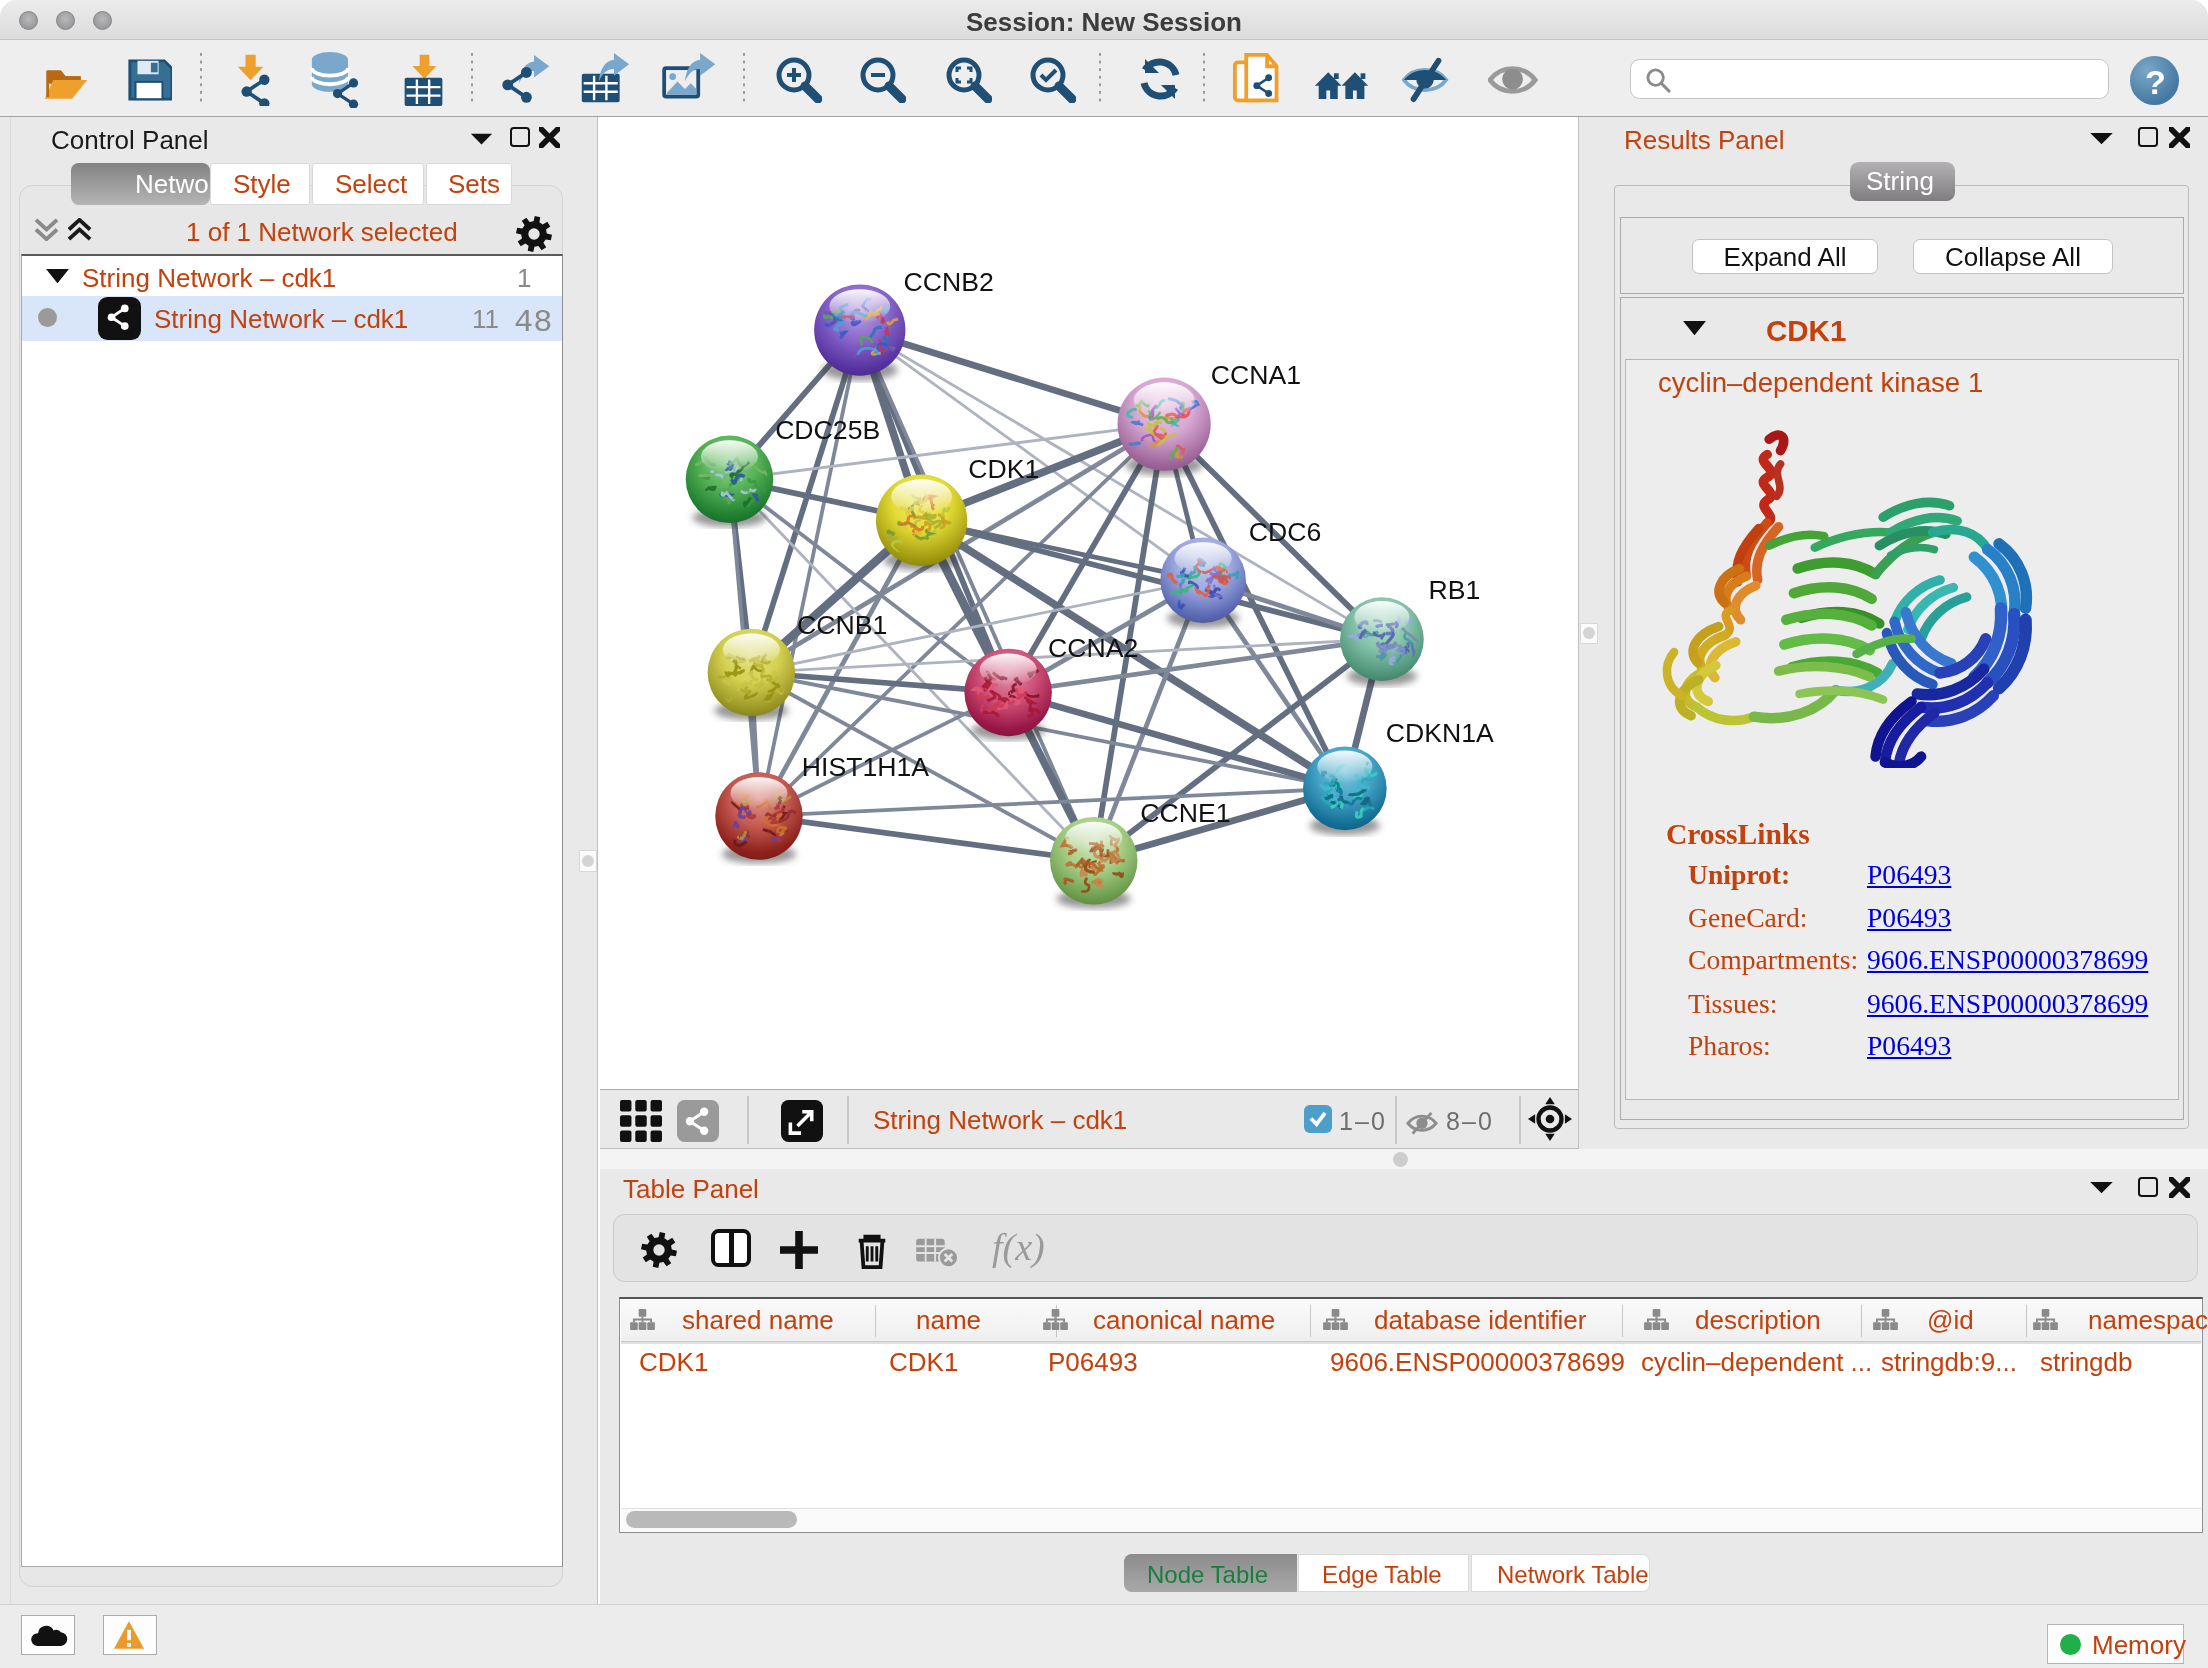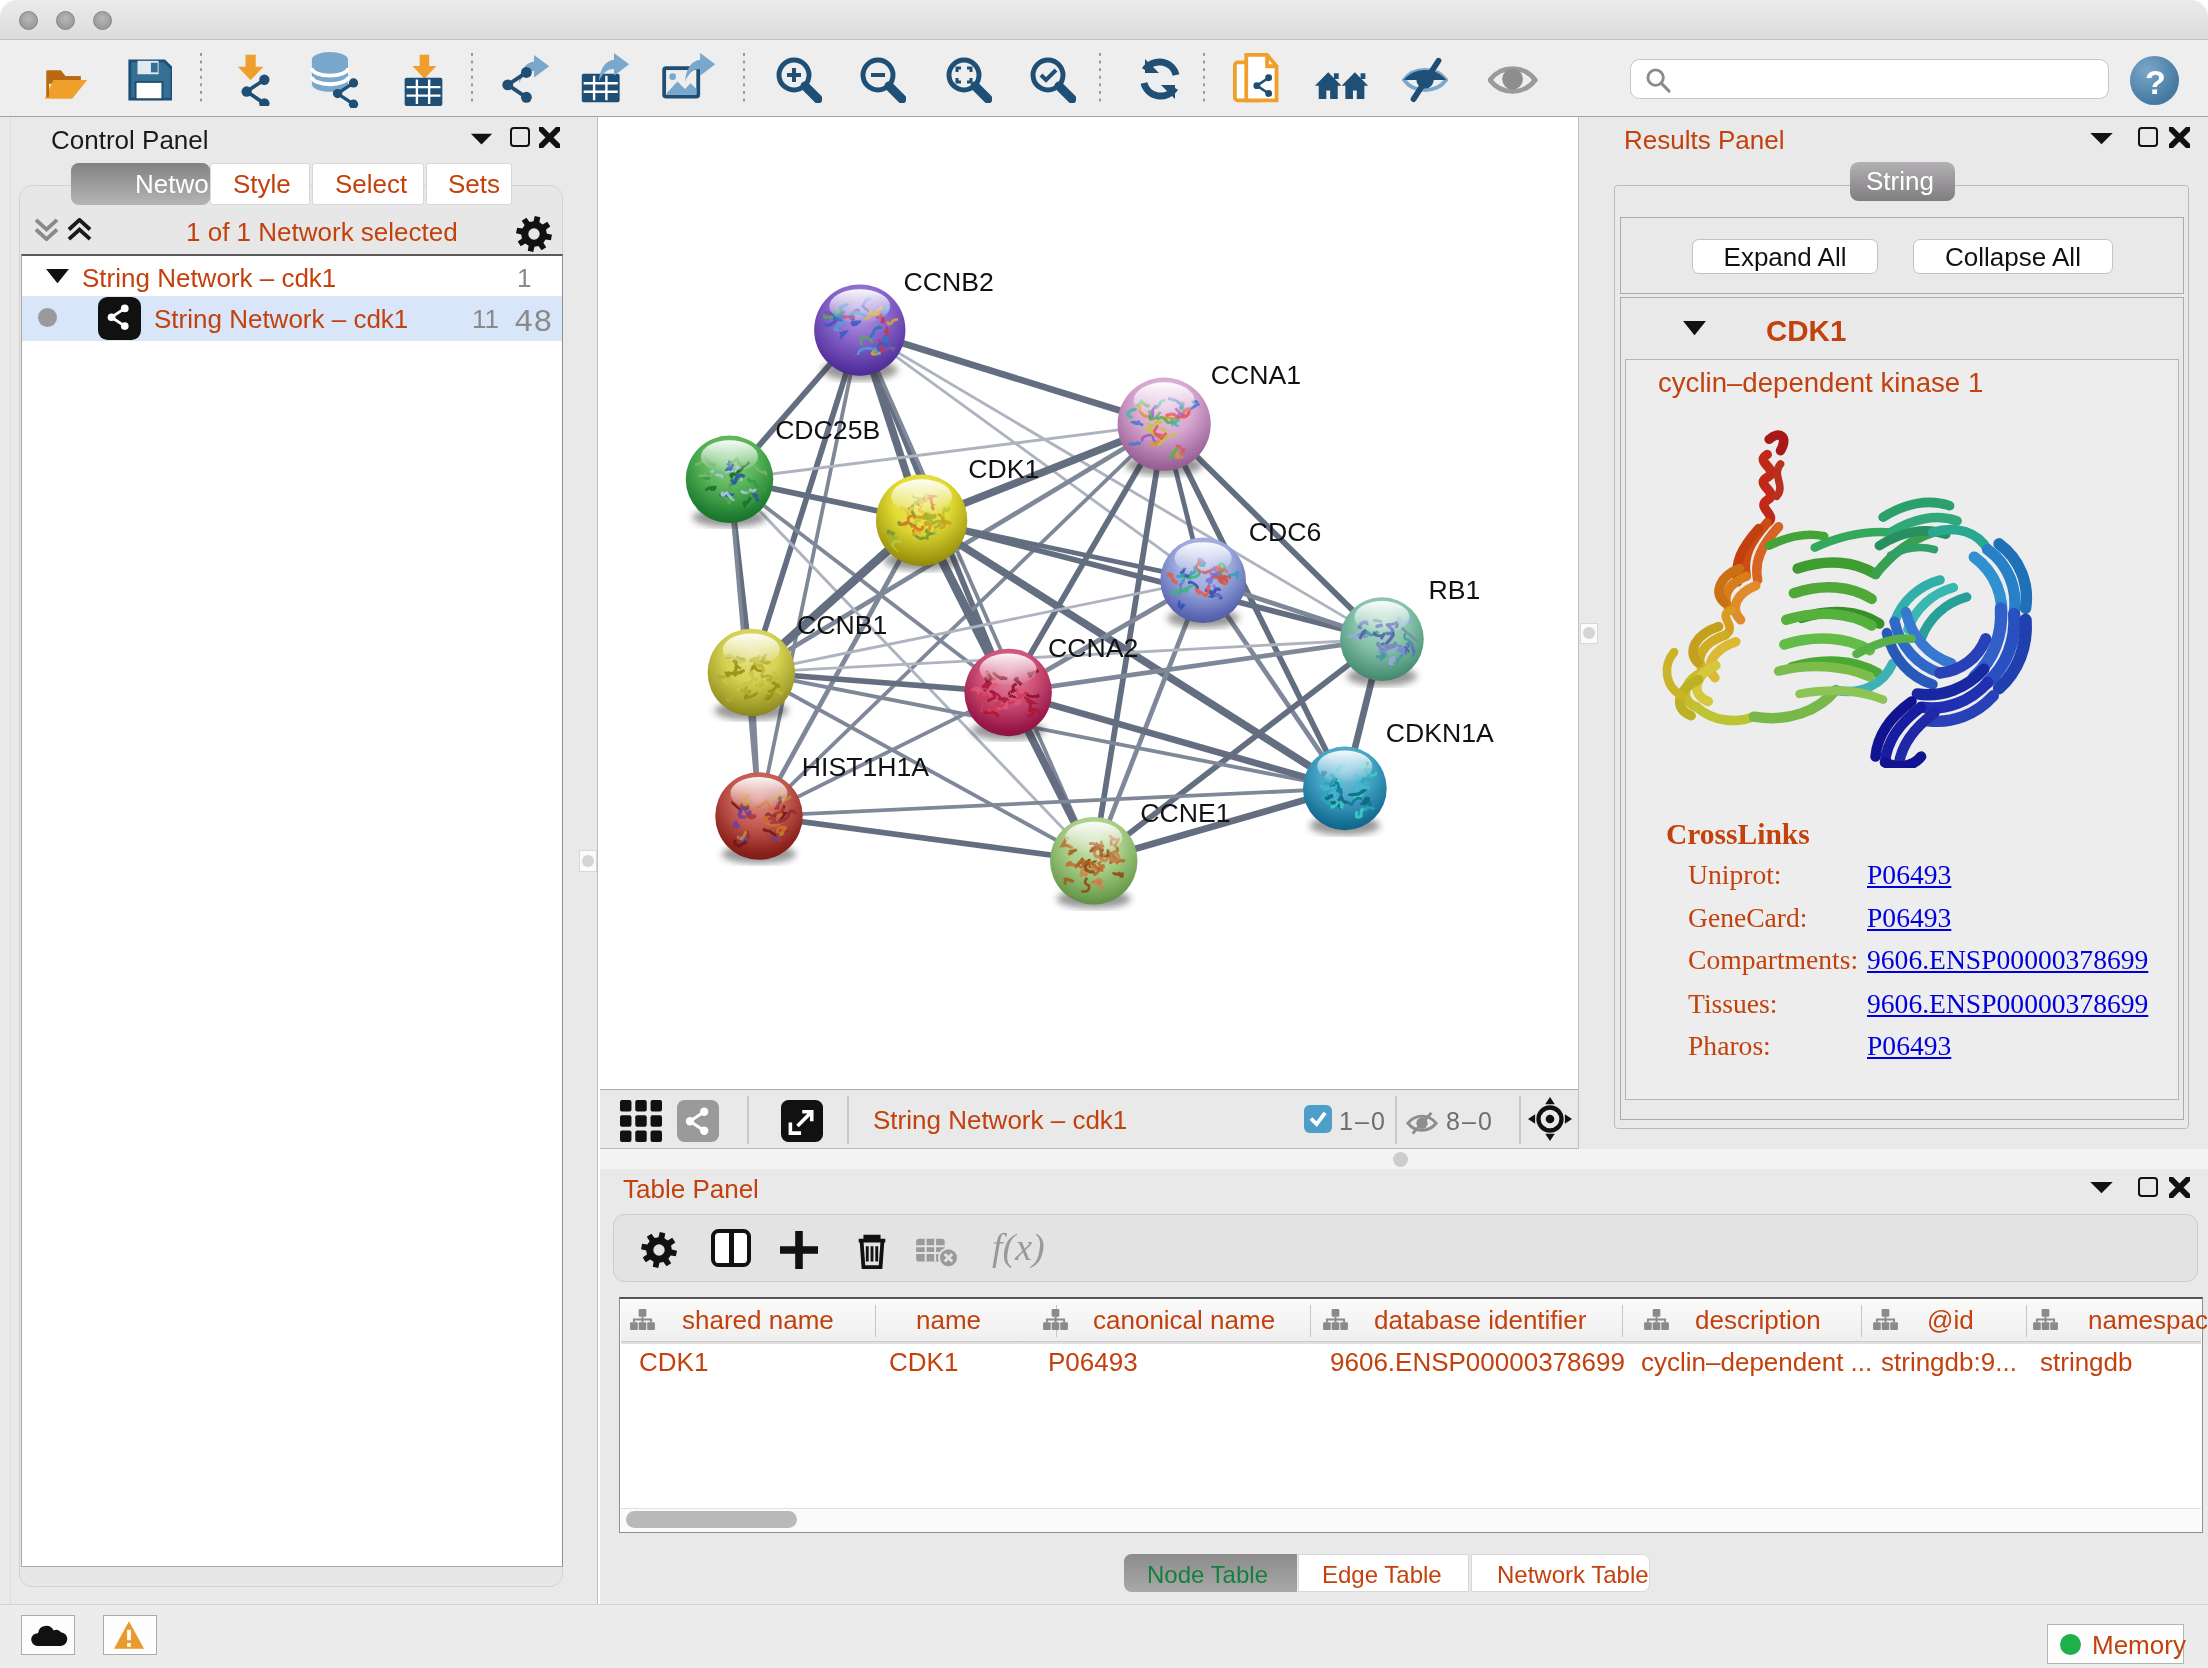--- a/index.html
+++ b/index.html
@@ -9,20 +9,21 @@
 .vline{position:absolute;width:1.9px;background:#c4c4c4;}
 .dotsep{position:absolute;width:1.9px;top:53px;height:53px;background-image:linear-gradient(#9a9a9a 40%,transparent 40%);background-size:1.9px 7.6px;}
 .gbtn{position:absolute;background:#ffffff;border:1.9px solid #c3c3c3;border-radius:7px;text-align:center;color:#111;}
 </style></head><body>
 <div id="win">
 
 <div class="abs" style="left:0;top:0;width:2208px;height:40px;background:linear-gradient(#ebebeb,#dcdcdc);border-bottom:1.9px solid #c3c3c3;border-radius:17px 17px 0 0;"></div>
 <div class="abs" style="left:19px;top:11.4px;width:19px;height:19px;border-radius:50%;background:radial-gradient(circle at 50% 40%,#b9b9b9,#9a9a9e 70%);border:1px solid #848488;"></div>
 <div class="abs" style="left:56px;top:11.4px;width:19px;height:19px;border-radius:50%;background:radial-gradient(circle at 50% 40%,#b9b9b9,#9a9a9e 70%);border:1px solid #848488;"></div>
 <div class="abs" style="left:93px;top:11.4px;width:19px;height:19px;border-radius:50%;background:radial-gradient(circle at 50% 40%,#b9b9b9,#9a9a9e 70%);border:1px solid #848488;"></div>
+<div class="txt" style="left:0;top:6.7px;width:2208px;text-align:center;font-size:26px;font-weight:bold;color:#3c3c3c;">Session: New Session</div>
 <div class="abs" style="left:0;top:40px;width:2208px;height:77px;background:#eeeeee;border-bottom:1.9px solid #a2a2a2;"></div>
 <svg style="position:absolute;left:42px;top:57px" width="49" height="46" viewBox="0 0 52 48">
       <path d="M6 14 h14 l5 6 h16 v6 H6 z" fill="#b96a10"></path>
 <path d="M6 14 h14 l5 6 h16 v8 H6 z" fill="#b96a10"></path>
 <path d="M3 44 L12 24 h36 L32 44 z" fill="#efa02c"></path>
 <path d="M6 42 V14" stroke="#b96a10" stroke-width="3" fill="none"></path>
     </svg>
 <svg style="position:absolute;left:126px;top:57px" width="46" height="46" viewBox="0 0 48 48">
       <path d="M4 4 h36 l8 8 v32 h-44 z" fill="#356f94"></path>
 <path d="M4 4 h36 l8 8 v32 h-44 z" fill="none" stroke="#1d4e73" stroke-width="3"></path>
@@ -1011,21 +1012,21 @@
         <path d="M278 296 C256 312 242 332 240 354" fill="none" stroke="#101490" stroke-width="11" stroke-linecap="round"></path>
       </g>
       <path d="M240 354 C254 362 270 358 278 348" fill="none" stroke="#101490" stroke-width="11" stroke-linecap="round"></path>
       <path d="M128 258 C160 250 196 252 224 264" fill="none" stroke="#7cbc4a" stroke-width="10" stroke-linecap="round"></path>
       <path d="M150 282 C184 276 214 278 238 288" fill="none" stroke="#8cc455" stroke-width="9" stroke-linecap="round"></path>
       <path d="M210 240 C232 228 252 222 268 224" fill="none" stroke="#58b048" stroke-width="9" stroke-linecap="round"></path>
       <path d="M118 126 C138 116 158 112 176 116" fill="none" stroke="#44a438" stroke-width="9" stroke-linecap="round"></path>
       <path d="M246 136 C262 128 278 126 292 130" fill="none" stroke="#30a068" stroke-width="8" stroke-linecap="round"></path>
     </svg>
 <div class="txt serif" style="left:1666px;top:818px;font-size:29.5px;font-weight:bold;">CrossLinks</div>
-<div class="txt serif" style="left:1688px;top:859px;font-size:27.6px;">Uniprot:</div>
+<div class="txt serif" style="left:1688px;top:859px;font-size:27.6px;font-weight:bold;">Uniprot:</div>
 <div class="txt serif" style="left:1867px;top:859px;font-size:27.6px;color:#0000dd;text-decoration:underline;">P06493</div>
 <div class="txt serif" style="left:1688px;top:902px;font-size:27.6px;">GeneCard:</div>
 <div class="txt serif" style="left:1867px;top:902px;font-size:27.6px;color:#0000dd;text-decoration:underline;">P06493</div>
 <div class="txt serif" style="left:1688px;top:944px;font-size:27.6px;">Compartments:</div>
 <div class="txt serif" style="left:1867px;top:944px;font-size:27.6px;color:#0000dd;text-decoration:underline;">9606.ENSP00000378699</div>
 <div class="txt serif" style="left:1688px;top:988px;font-size:27.6px;">Tissues:</div>
 <div class="txt serif" style="left:1867px;top:988px;font-size:27.6px;color:#0000dd;text-decoration:underline;">9606.ENSP00000378699</div>
 <div class="txt serif" style="left:1688px;top:1030px;font-size:27.6px;">Pharos:</div>
 <div class="txt serif" style="left:1867px;top:1030px;font-size:27.6px;color:#0000dd;text-decoration:underline;">P06493</div>
 <div class="abs" style="left:600px;top:1169px;width:1608px;height:438px;background:#e9e9e9;"></div>

